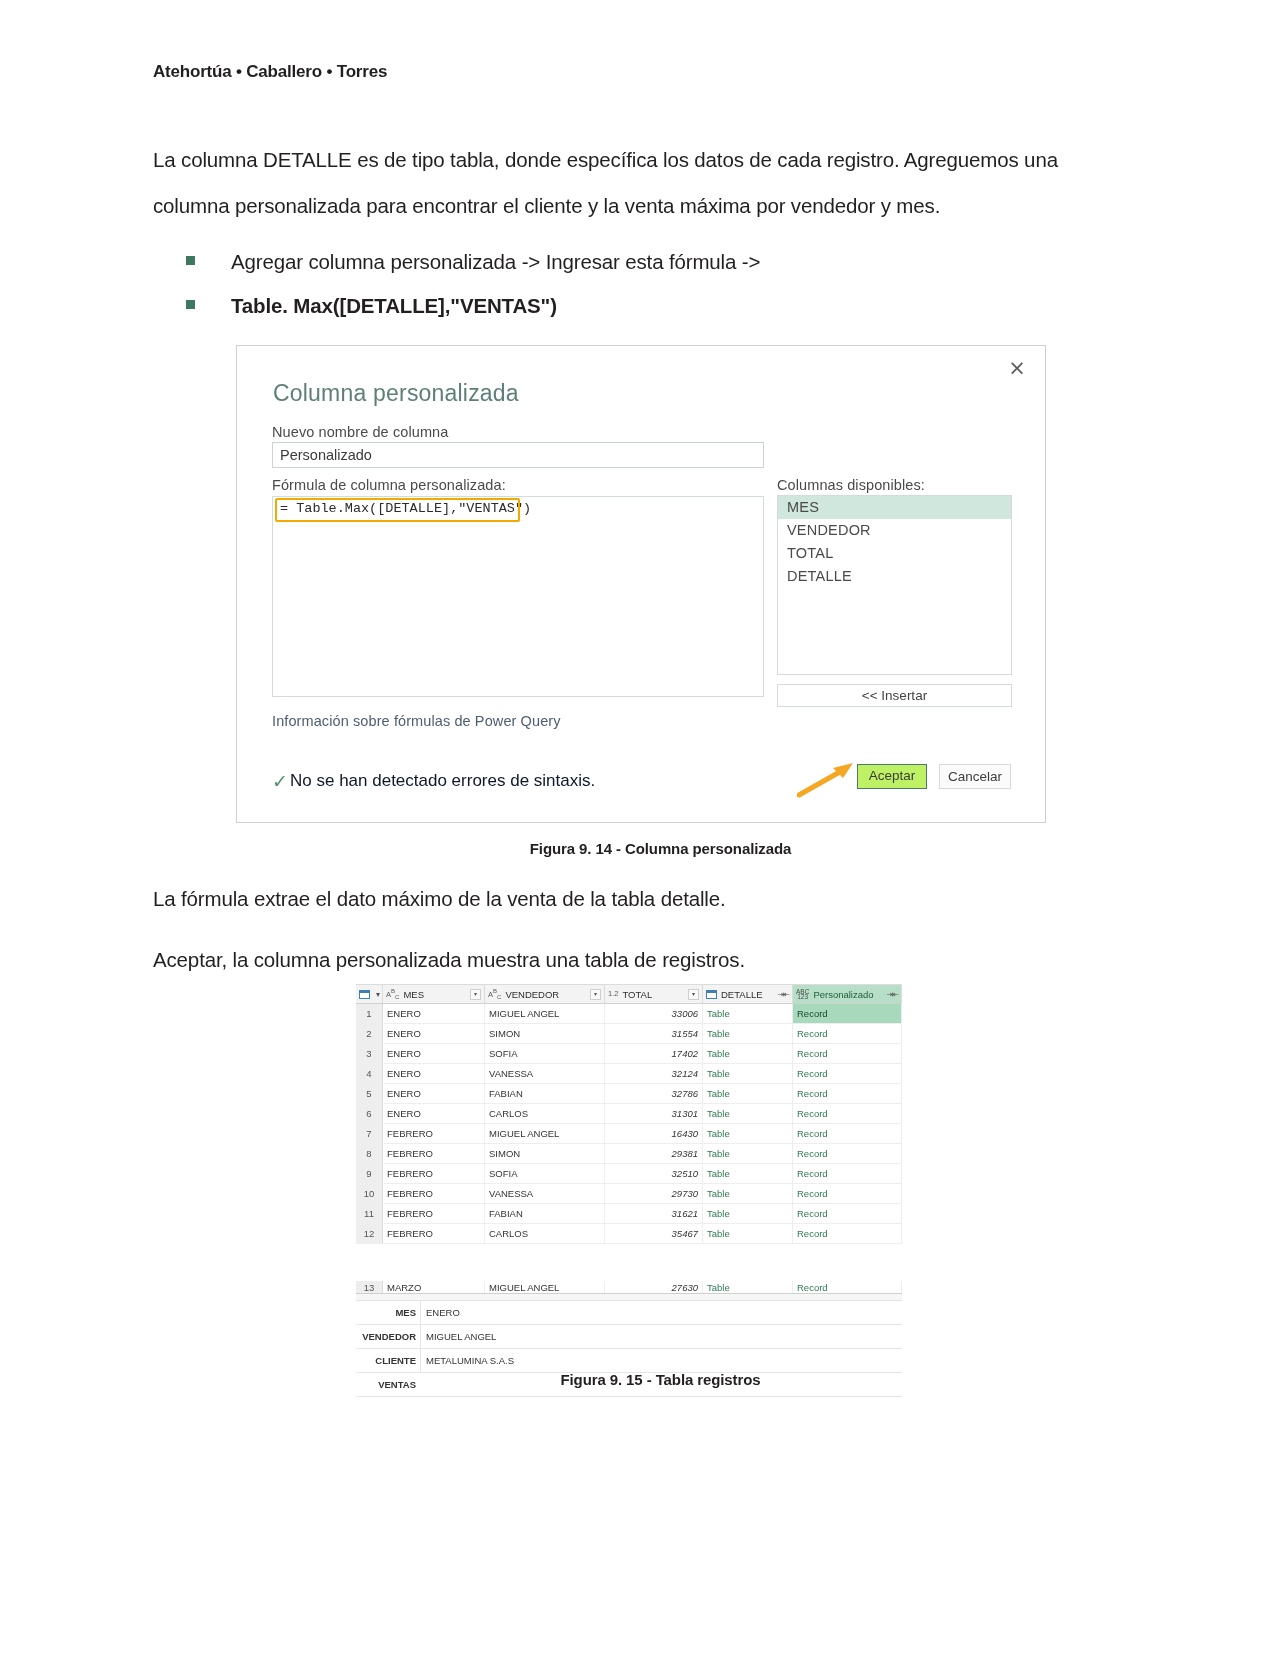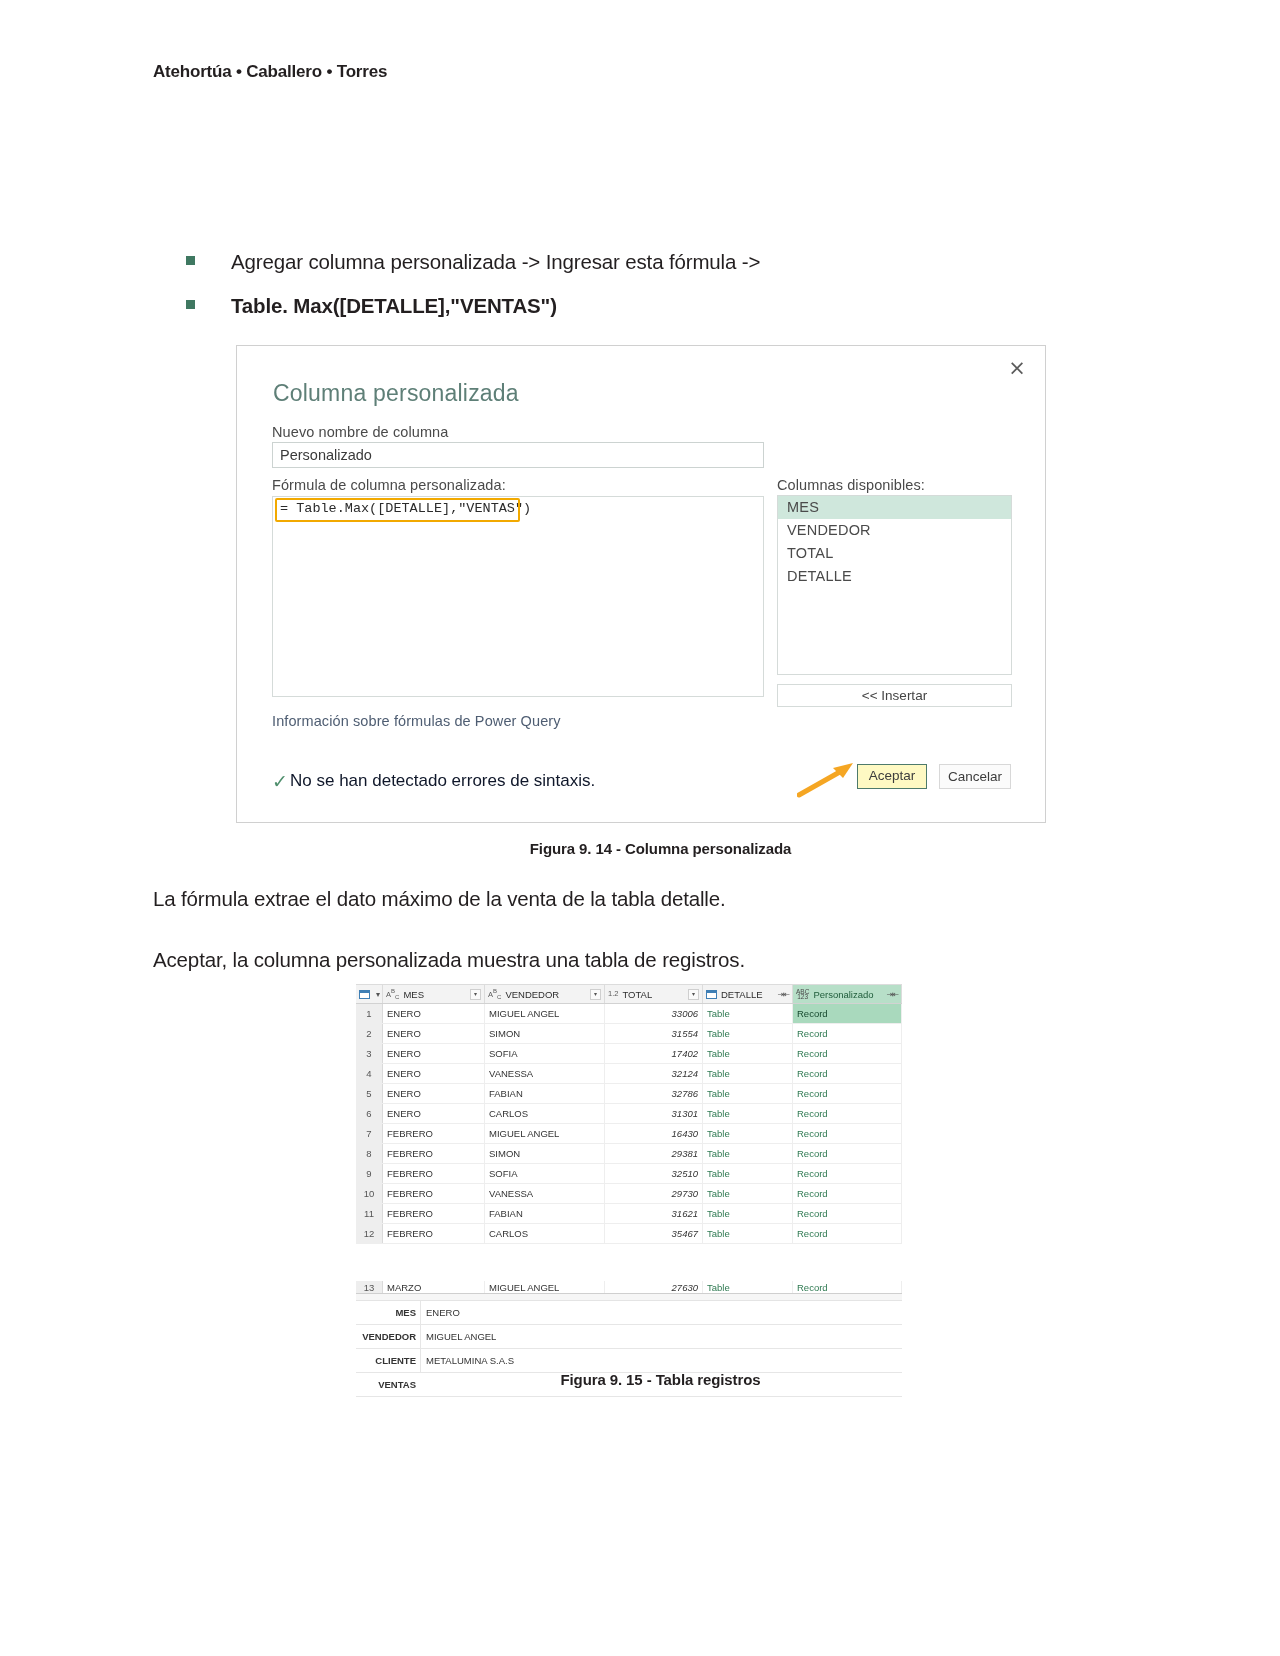--- a/index.html
+++ b/index.html
@@ -199,21 +199,21 @@
   .status-text {
     font-size: 17px;
     color: #0f172a;
   }
 
   .btn-aceptar {
     position: absolute;
     left: 620px; top: 418px;
     width: 70px; height: 25px;
     border: 1.5px solid #4d7a6b;
-    background: #fef9c3;
+    background: #bef264;
     font-size: 13.5px;
     color: #3c3c3c;
     text-align: center;
     line-height: 22px;
     font-family: "Liberation Sans", sans-serif;
   }
   .btn-cancelar {
     position: absolute;
     left: 702px; top: 418px;
     width: 72px; height: 25px;
@@ -397,20 +397,21 @@
   }
   .detail-val.num { font-style: italic; }
 </style>
 </head>
 <body>
 
 <div class="page">
 
   <div class="runhead">Atehortúa • Caballero • Torres</div>
 
+  <div class="para p-intro">La columna DETALLE es de tipo tabla, donde específica los datos de cada registro. Agreguemos una columna personalizada para encontrar el cliente y la venta máxima por vendedor y mes.</div>
 
   <div class="bullets">
     <div class="bullet-row">
       <span class="bullet-mark"></span>
       <span class="bullet-text">Agregar columna personalizada -&gt; Ingresar esta fórmula -&gt;</span>
     </div>
     <div class="bullet-row">
       <span class="bullet-mark"></span>
       <span class="bullet-text bold">Table. Max([DETALLE],"VENTAS")</span>
     </div>

